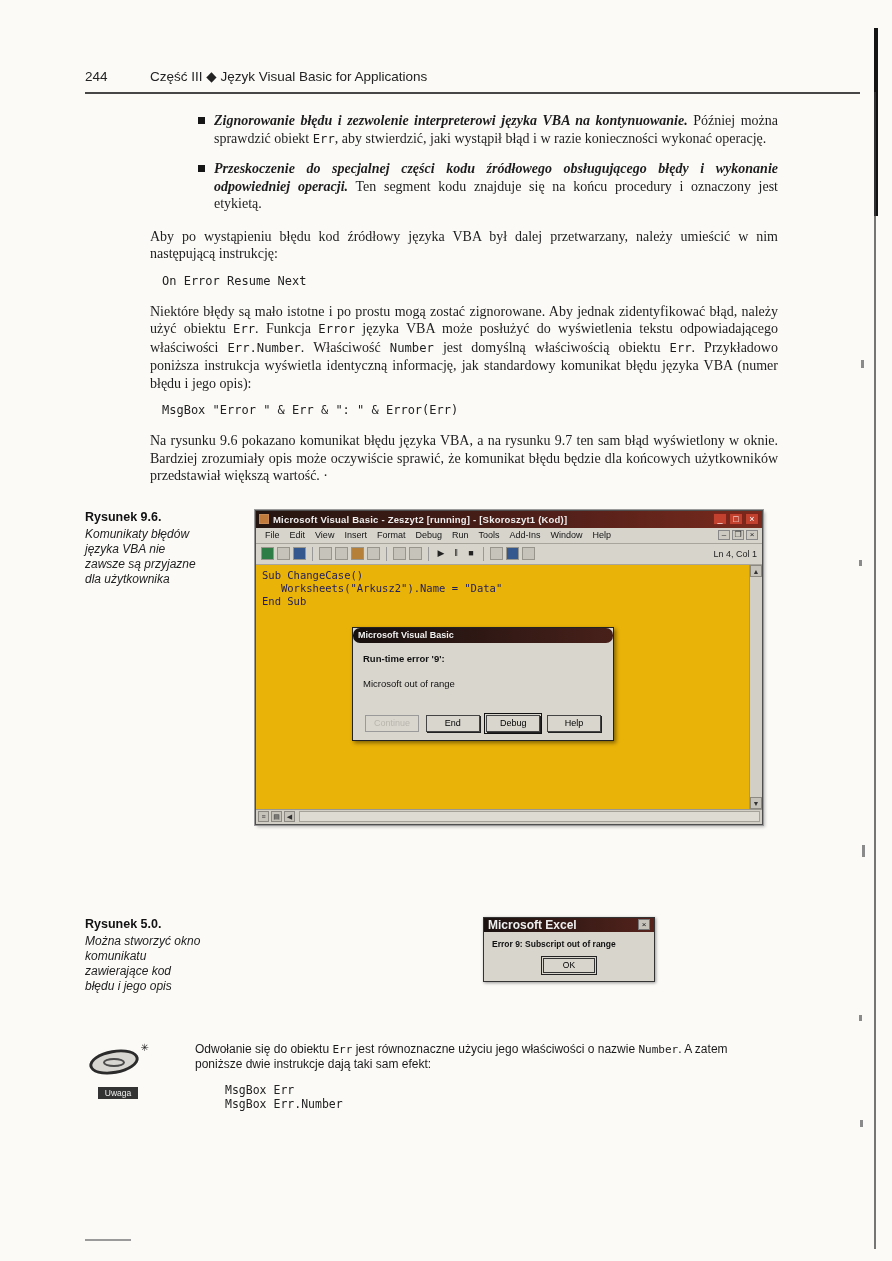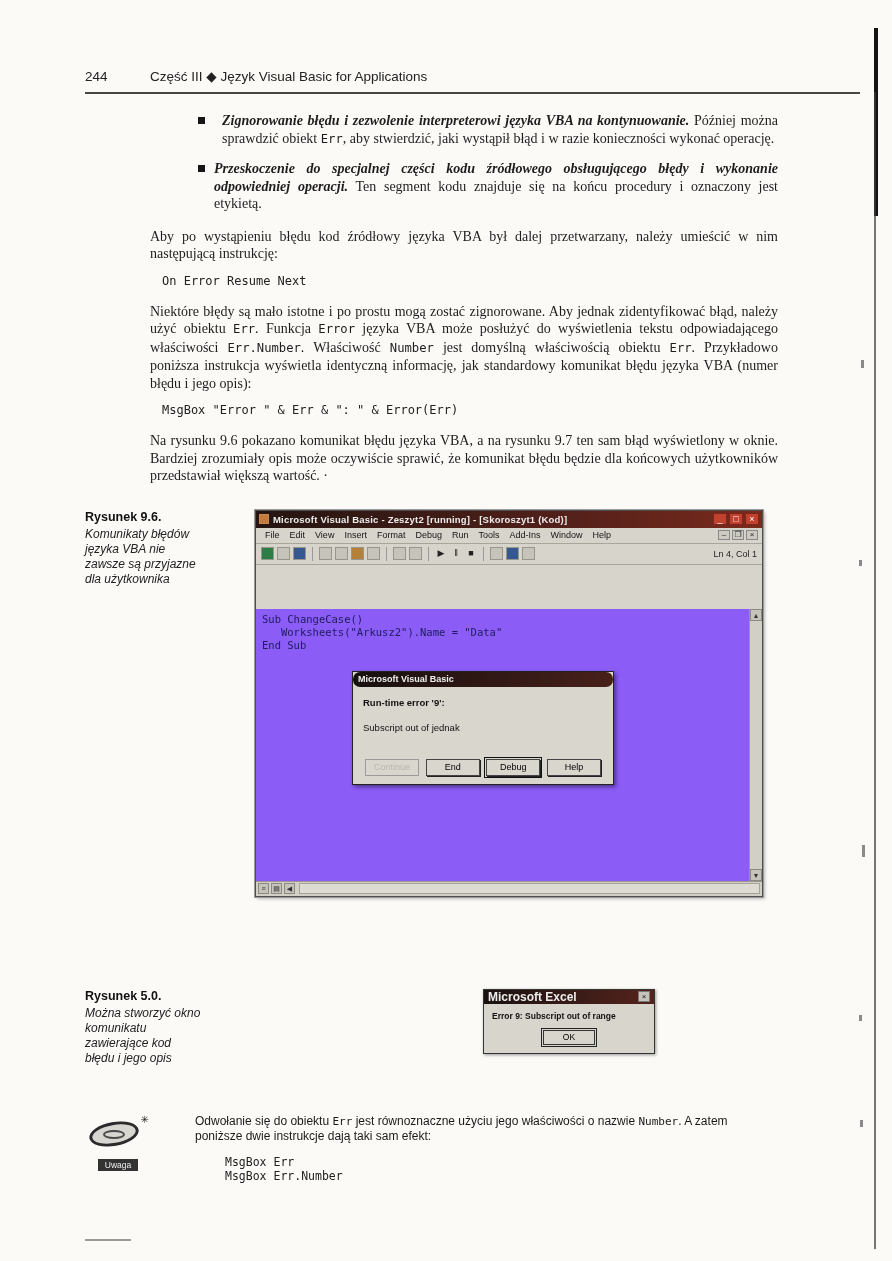--- a/index.html
+++ b/index.html
@@ -15,21 +15,21 @@
 
   
   .page-header { margin:68px 0 0 85px; font-family:"Liberation Sans", sans-serif;
                  font-size:13.5px; color:#222; display:flex; align-items:baseline; }
   .page-number { width:65px; }
   .header-rule { margin:8px 0 0 85px; width:775px; height:2px; background:#474747; }
 
   
   .body-col { margin-left:150px; width:628px; font-size:14px; line-height:17.5px; text-align:justify; }
   .bullet { display:flex; margin:12px 0 0 48px; }
-  .bullet.first { margin-top:18px;gap:8px; }
+  .bullet.first { margin-top:18px; }
   .bullet-marker { flex:none; width:7px; height:7px; background:#161616; margin:5px 9px 0 0; }
   .seg-lead { font-style:italic; font-weight:600; }
   .seg-mono, .mono { font-family:"DejaVu Sans Mono", monospace; font-size:12.2px; }
   .para { margin:15px 0 0 0; }
   .code-block { font-family:"DejaVu Sans Mono", monospace; font-size:12px; line-height:14px;
                 margin:11px 0 0 12px; white-space:pre; color:#222; text-align:left; }
 
   
   .figure-row { display:flex; margin:25px 0 0 85px; align-items:flex-start; }
   .fig-caption { flex:none; width:150px; margin-right:20px; font-family:"Liberation Sans", sans-serif; }
@@ -65,21 +65,21 @@
 
   .vbe-comborow { height:20px; display:flex; align-items:center; gap:10px; padding:0 4px;
                   border-bottom:1px solid #a8a59d; }
   .combo { display:flex; align-items:center; height:16px; border:1px solid #6f6f6f; background:#fff; }
   .combo-left { width:205px; background:#4a4a48; color:#f2f2f2; }
   .combo-right { width:205px; color:#111; }
   .combo-text { flex:1; font-size:9px; padding:0 4px; white-space:nowrap; overflow:hidden; }
   .combo-arrow { width:13px; height:100%; background:#cdcac2; border-left:1px solid #6f6f6f;
                  font-size:7px; line-height:14px; text-align:center; color:#222; }
 
-  .vbe-codearea { position:relative; height:272px; background:#8b5cf6;margin-top:44px; }
+  .vbe-codearea { position:relative; height:244px; background:#eab308; }
   .code-lines { padding:4px 6px; font-family:"DejaVu Sans Mono", monospace; font-size:10.5px;
                 line-height:13px; color:#1c1c5e; }
   .code-line { display:block; white-space:pre; }
   .vbe-vscroll { position:absolute; top:0; right:0; bottom:0; width:13px; background:#d2cfc7;
                  border-left:1px solid #9a978f; display:flex; flex-direction:column;
                  justify-content:space-between; align-items:center; }
   .scroll-arrow { width:12px; height:12px; background:#c6c3ba; border:1px solid #8c8983;
                   font-size:7px; text-align:center; line-height:11px; color:#333; }
 
   .error-dialog { position:absolute; left:96px; top:62px; width:262px; border:1px solid #222;
@@ -243,21 +243,21 @@
           <span class="scroll-arrow">▲</span>
           <span class="scroll-arrow">▼</span>
         </div>
 
         <div class="error-dialog">
           <div class="dlg-titlebar">
             <span>Microsoft Visual Basic</span>
           </div>
           <div class="dlg-body">
             <div class="dlg-line1">Run-time error '9':</div>
-            <div class="dlg-line2">Subscript out of jednak</div>
+            <div class="dlg-line2">Microsoft out of range</div>
             <div class="dlg-buttons">
               <button class="dlg-btn disabled">Continue</button>
               <button class="dlg-btn">End</button>
               <button class="dlg-btn focused">Debug</button>
               <button class="dlg-btn">Help</button>
             </div>
           </div>
         </div>
       </div>
 

